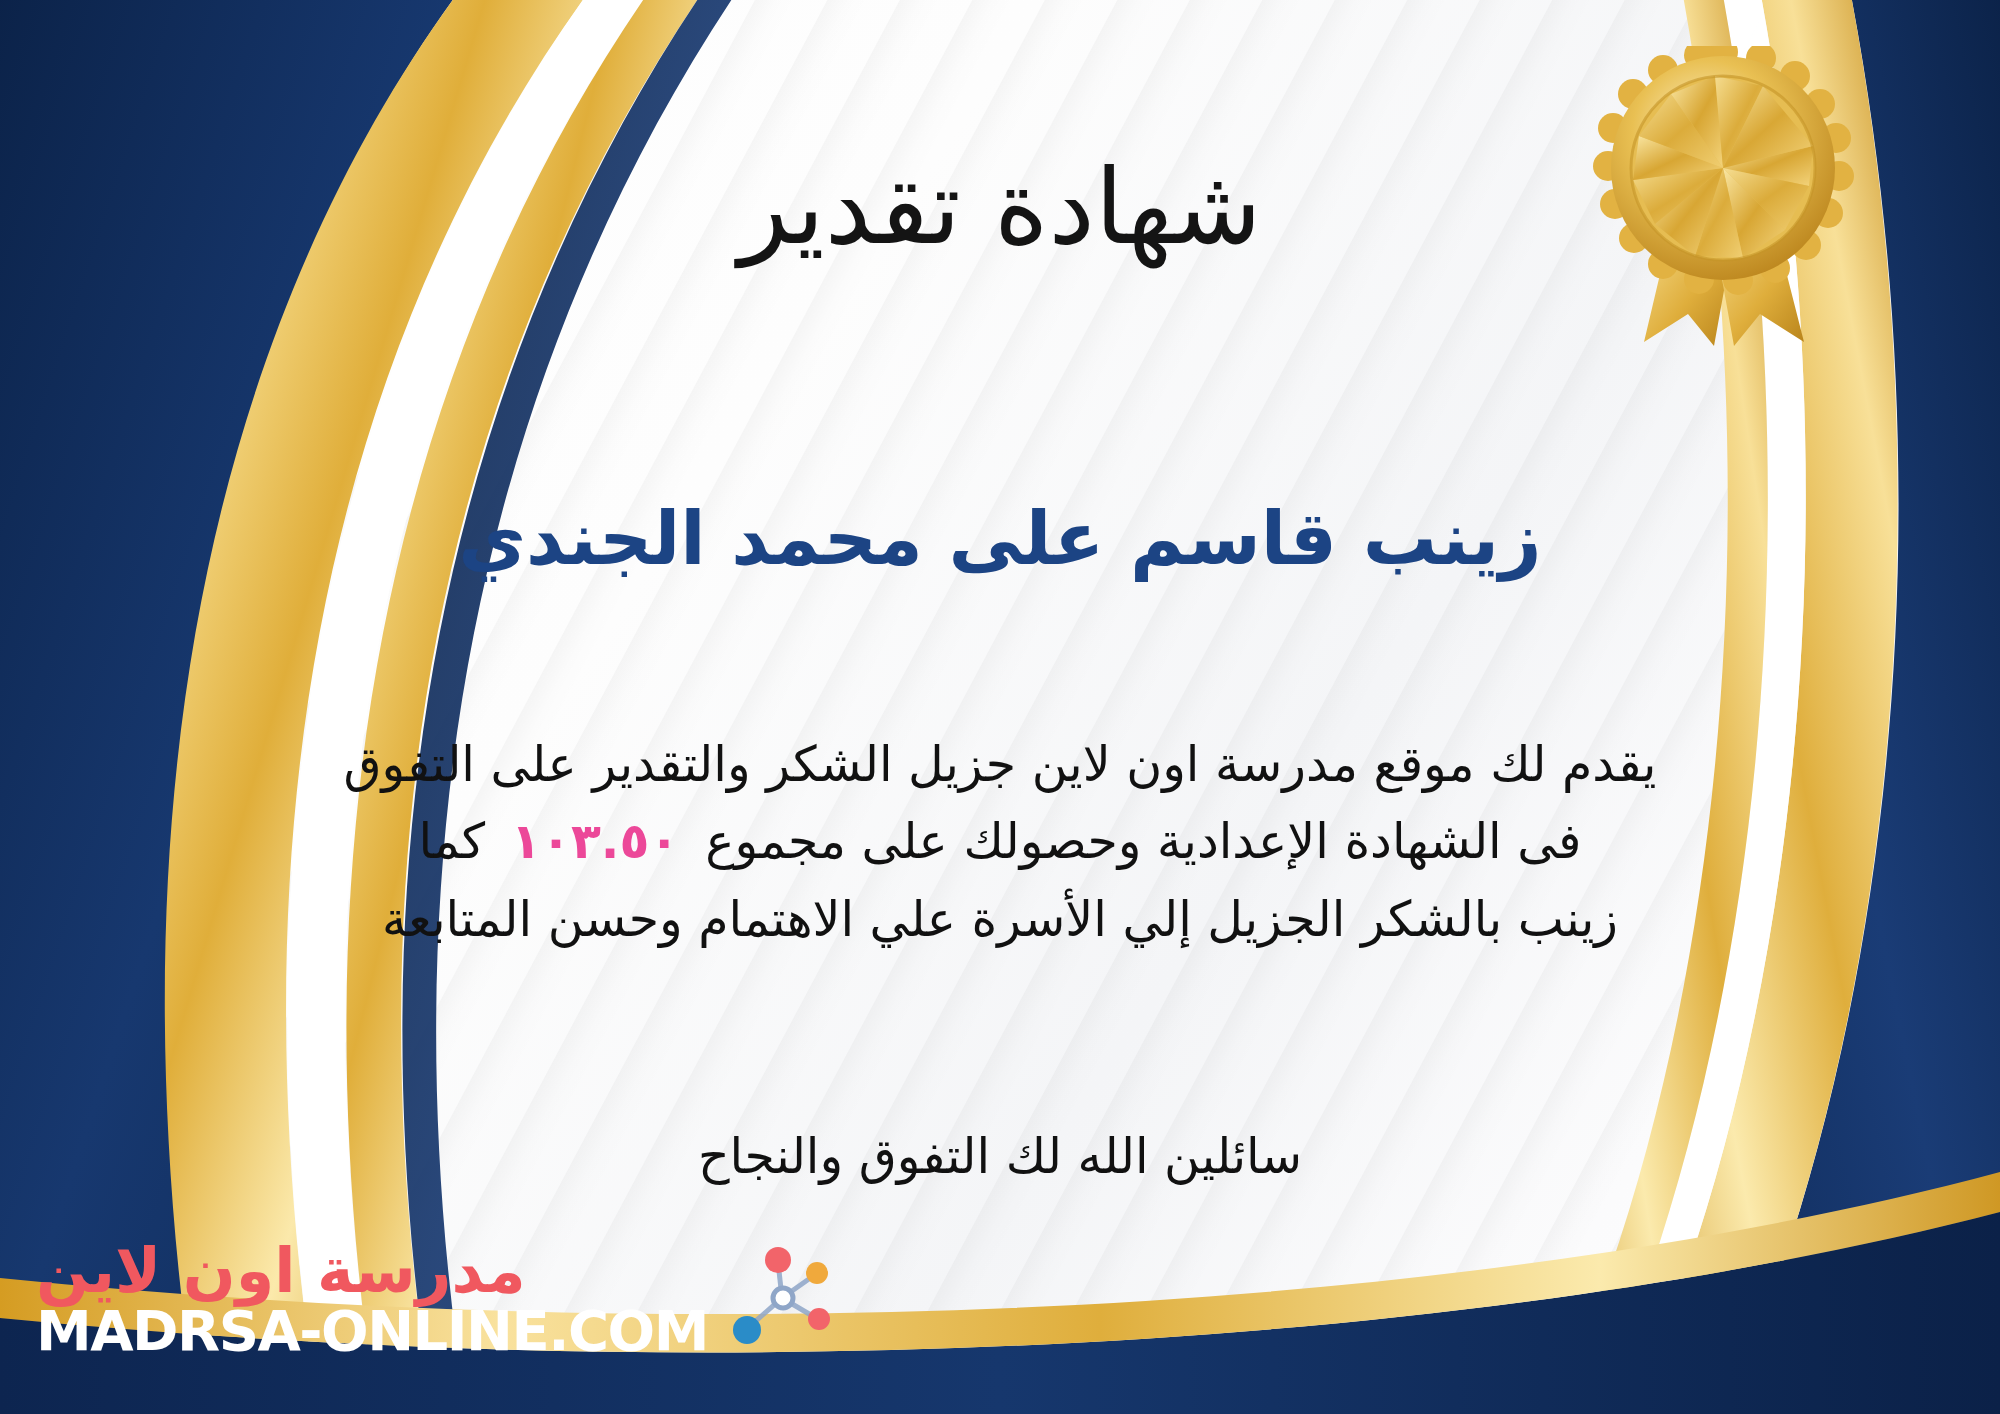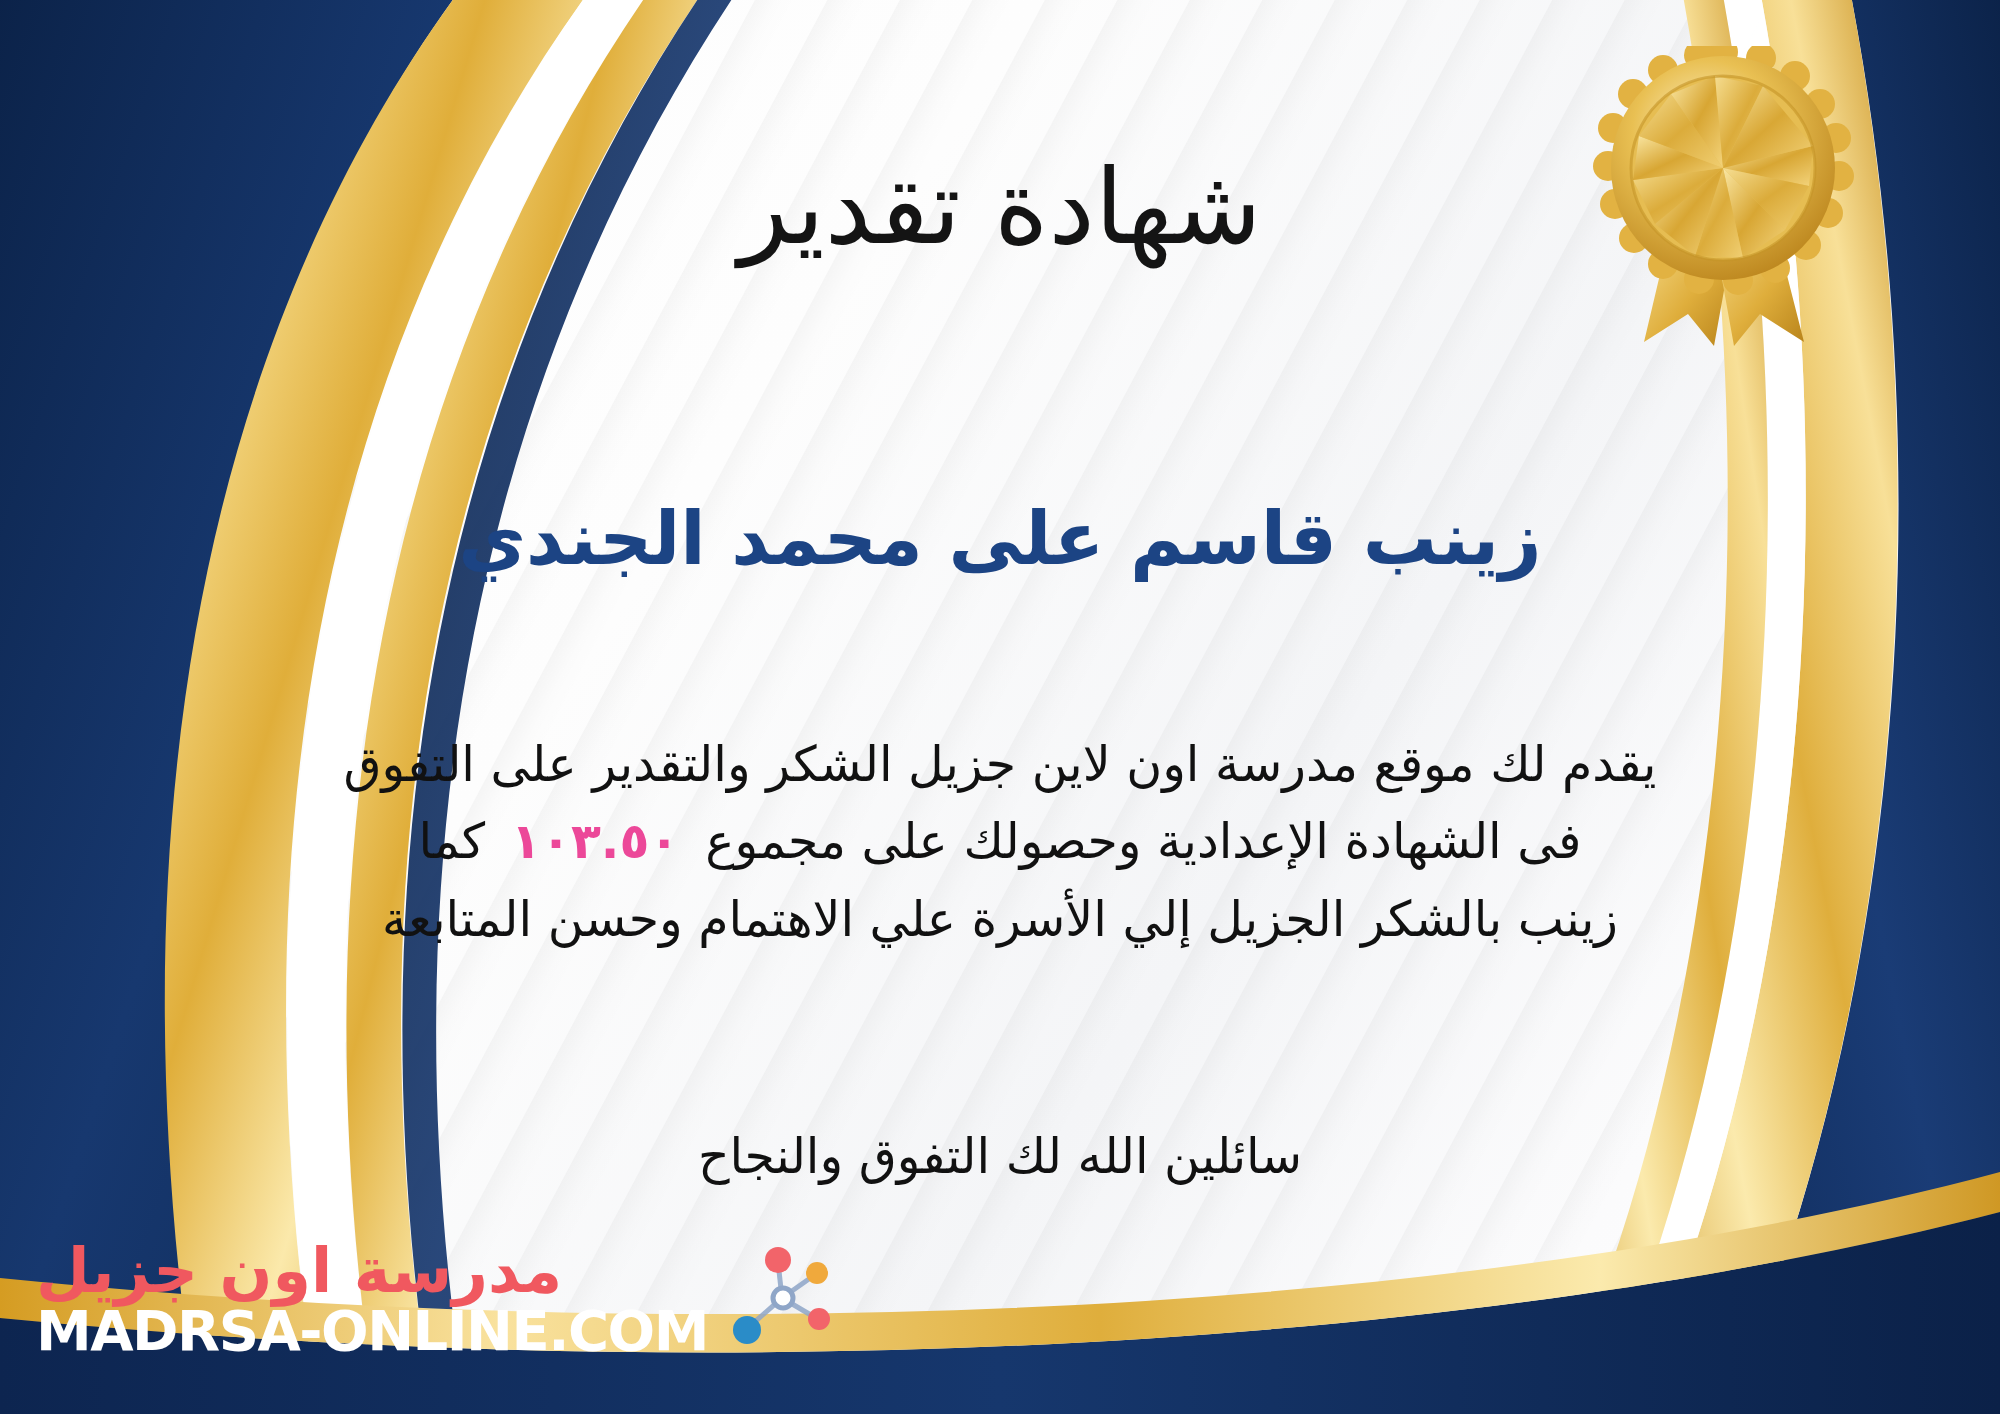--- a/index.html
+++ b/index.html
@@ -254,21 +254,21 @@
         <span>فى الشهادة الإعدادية وحصولك على مجموع</span><span class="grade">١٠٣.٥٠</span><span>كما</span>
       </div>
       <div>زينب  بالشكر الجزيل إلي الأسرة علي الاهتمام وحسن المتابعة</div>
     </div>
 
     <div class="closing">سائلين الله لك التفوق  والنجاح</div>
   </div>
 
   <div class="brand">
     <div class="brand-text">
-      <div class="brand-ar">مدرسة اون جزيل</div>
+      <div class="brand-ar">مدرسة اون لاين</div>
       <div class="brand-url">MADRSA-ONLINE.COM</div>
     </div>
     <svg class="brand-mark" viewBox="0 0 120 120">
       <g stroke="#8fa6c8" stroke-width="5" fill="none" opacity="0.85">
         <line x1="30" y1="86" x2="62" y2="58"></line>
         <line x1="62" y1="58" x2="96" y2="34"></line>
         <line x1="62" y1="58" x2="96" y2="78"></line>
         <line x1="62" y1="58" x2="58" y2="22"></line>
       </g>
       <circle cx="58" cy="20" r="13" fill="#f2646a"></circle>

